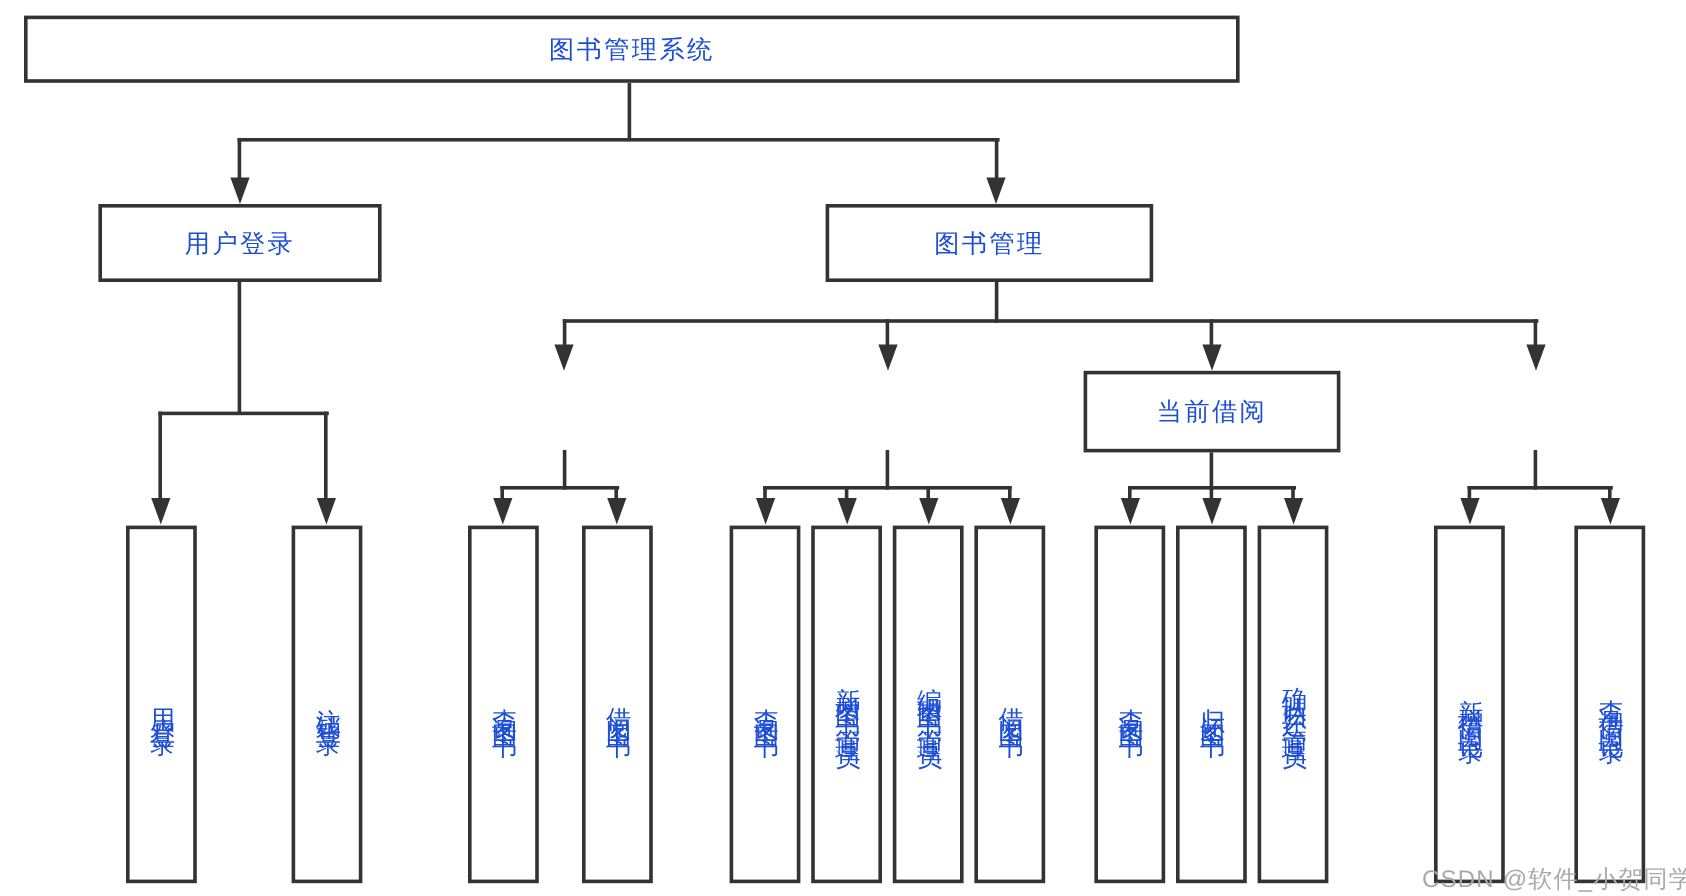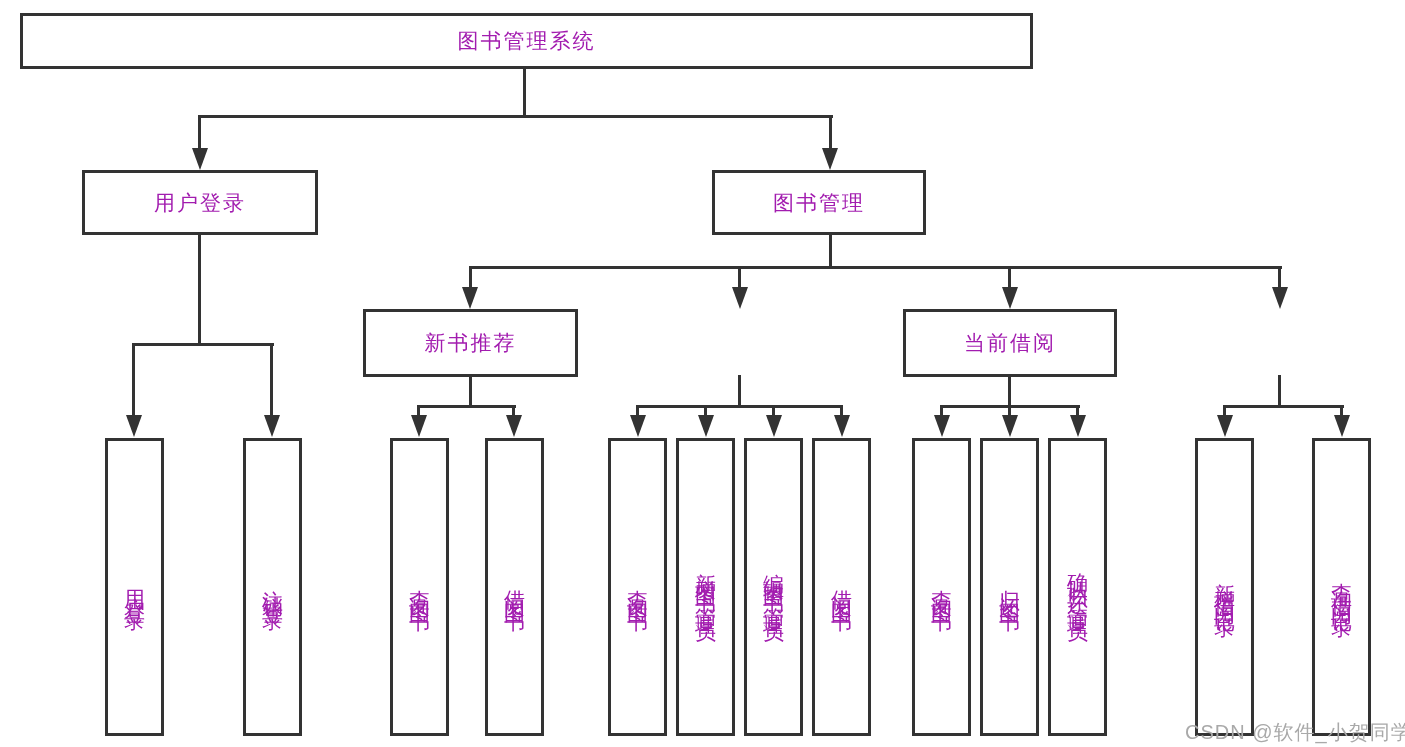--- a/index.html
+++ b/index.html
@@ -3,21 +3,21 @@
 <meta charset="utf-8">
 <style>
   html,body{margin:0;padding:0;background:#ffffff;}
   #canvas{
     position:relative;width:1405px;height:747px;background:#ffffff;
     overflow:hidden;font-family:"Liberation Sans",sans-serif;
   }
   .node{
     position:absolute;box-sizing:border-box;background:#ffffff;
     border:3px solid #333333;display:flex;align-items:center;justify-content:center;
-    color:#a21caf;font-size:21px;z-index:2;
+    color:#1d4ed8;font-size:21px;z-index:2;
   }
   .node .lbl{letter-spacing:2px;white-space:nowrap;}
   .node.v .lbl{
     writing-mode:vertical-rl;text-orientation:mixed;
     letter-spacing:7px;line-height:1.15;white-space:normal;
   }
   .ln{position:absolute;background:#333333;z-index:1;}
   .arw{
     position:absolute;width:0;height:0;z-index:1;
     border-left:8px solid transparent;border-right:8px solid transparent;
@@ -33,27 +33,24 @@
 
 <div id="canvas">
 
   <div class="node" style="left:20px;top:13px;width:1013px;height:56px">
     <span class="lbl">图书管理系统</span>
   </div>
 
   <div class="node" style="left:82px;top:170px;width:236px;height:65px">
     <span class="lbl">用户登录</span>
   </div>
-  <div class="node" style="left:712px;top:170px;width:214px;height:65px">
+  <div class="node" style="left:688px;top:170px;width:273px;height:65px">
     <span class="lbl">图书管理</span>
   </div>
 
-  <div class="node" style="left:363px;top:309px;width:215px;height:68px">
-    <span class="lbl">新书推荐</span>
-  </div>
   <div class="node" style="left:903px;top:309px;width:214px;height:68px">
     <span class="lbl">当前借阅</span>
   </div>
 
   <div class="node v" style="left:105px;top:438px;width:59px;height:298px">
     <span class="lbl">用户登录</span>
   </div>
   <div class="node v" style="left:243px;top:438px;width:59px;height:298px">
     <span class="lbl">注销登录</span>
   </div>

